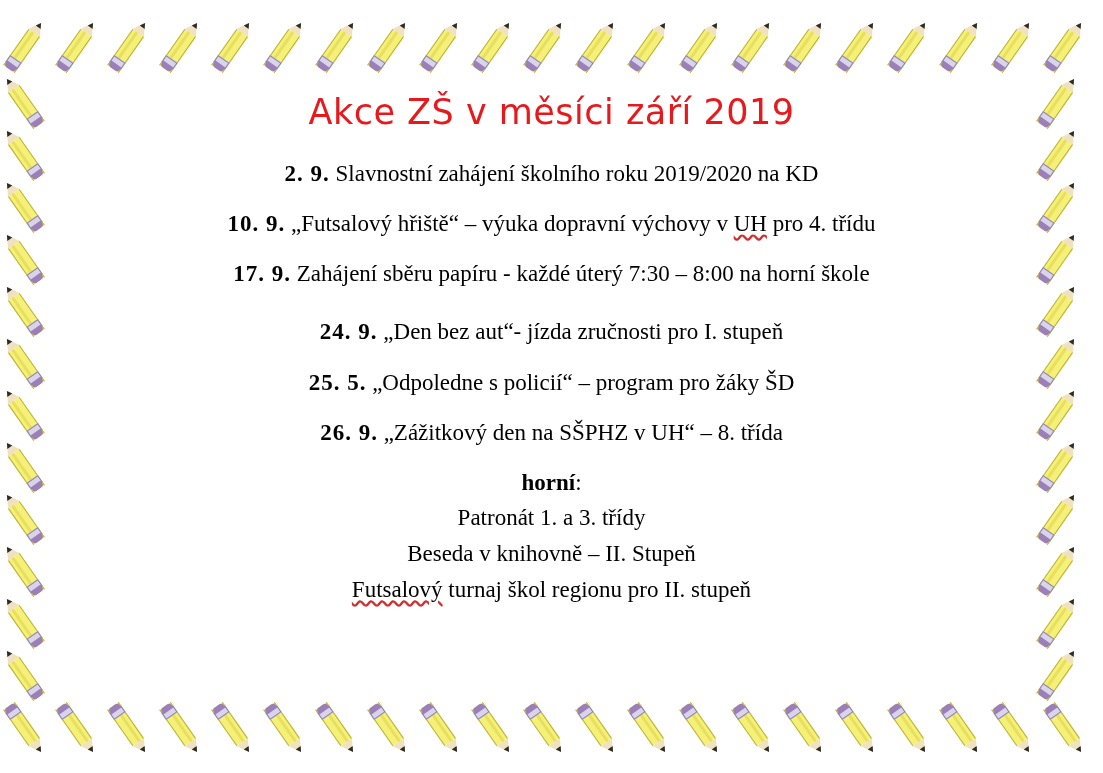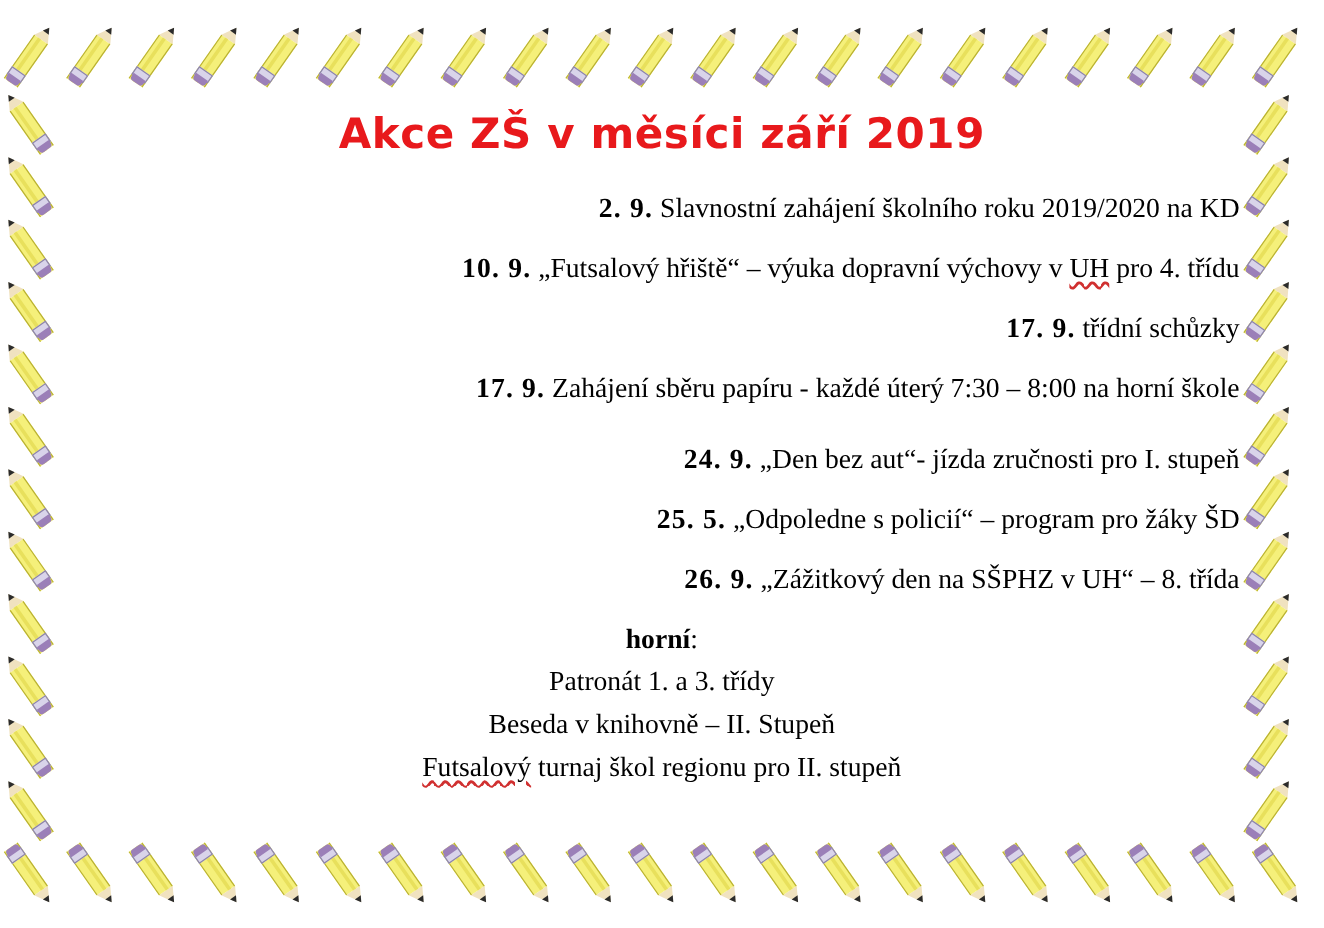--- a/index.html
+++ b/index.html
@@ -99,38 +99,37 @@
     position: absolute;
     left: 70px;
     top: 92px;
     width: 963px;
     text-align: center;
   }
 
   .title {
     color: #e8191c;
     font-family: "DejaVu Sans", sans-serif;
-    font-weight: bold;
+    font-weight: normal;
     font-size: 35px;
     letter-spacing: 0.5px;
     margin: 0 0 28px 0;
   }
 
   .ev-list {
     margin: 0;
     padding: 0;
     list-style: none;
   }
   .ev {
     font-size: 23px;
     color: #000;
     margin: 0 0 23px 0;
     line-height: 1.18;
     white-space: nowrap;
-    text-align: right;
   }
   .ev .date {
     font-weight: bold;
     letter-spacing: 1px;
   }
   .ev .txt { font-weight: normal; }
   .ev .txt.bold { font-weight: normal; }
   .ev .spell {
     text-decoration: underline;
     text-decoration-style: wavy;
@@ -703,24 +702,20 @@
       <li class="ev">
         <span class="date">2. 9.</span>
         <span class="txt">Slavnostní zahájení školního roku 2019/2020 na KD</span>
       </li>
 
       <li class="ev">
         <span class="date">10. 9.</span>
         <span class="txt">„Futsalový hřiště“ – výuka dopravní výchovy v </span><span class="txt spell">UH</span><span class="txt"> pro 4. třídu</span>
       </li>
 
-      <li class="ev">
-        <span class="date">17. 9.</span>
-        <span class="txt">třídní schůzky</span>
-      </li>
 
       <li class="ev gap-after">
         <span class="date">17. 9.</span>
         <span class="txt">Zahájení sběru papíru - </span><span class="txt bold">každé úterý 7:30 – 8:00 na horní škole</span>
       </li>
 
       <li class="ev">
         <span class="date">24. 9.</span>
         <span class="txt">„Den bez aut“- jízda zručnosti pro I. stupeň</span>
       </li>

